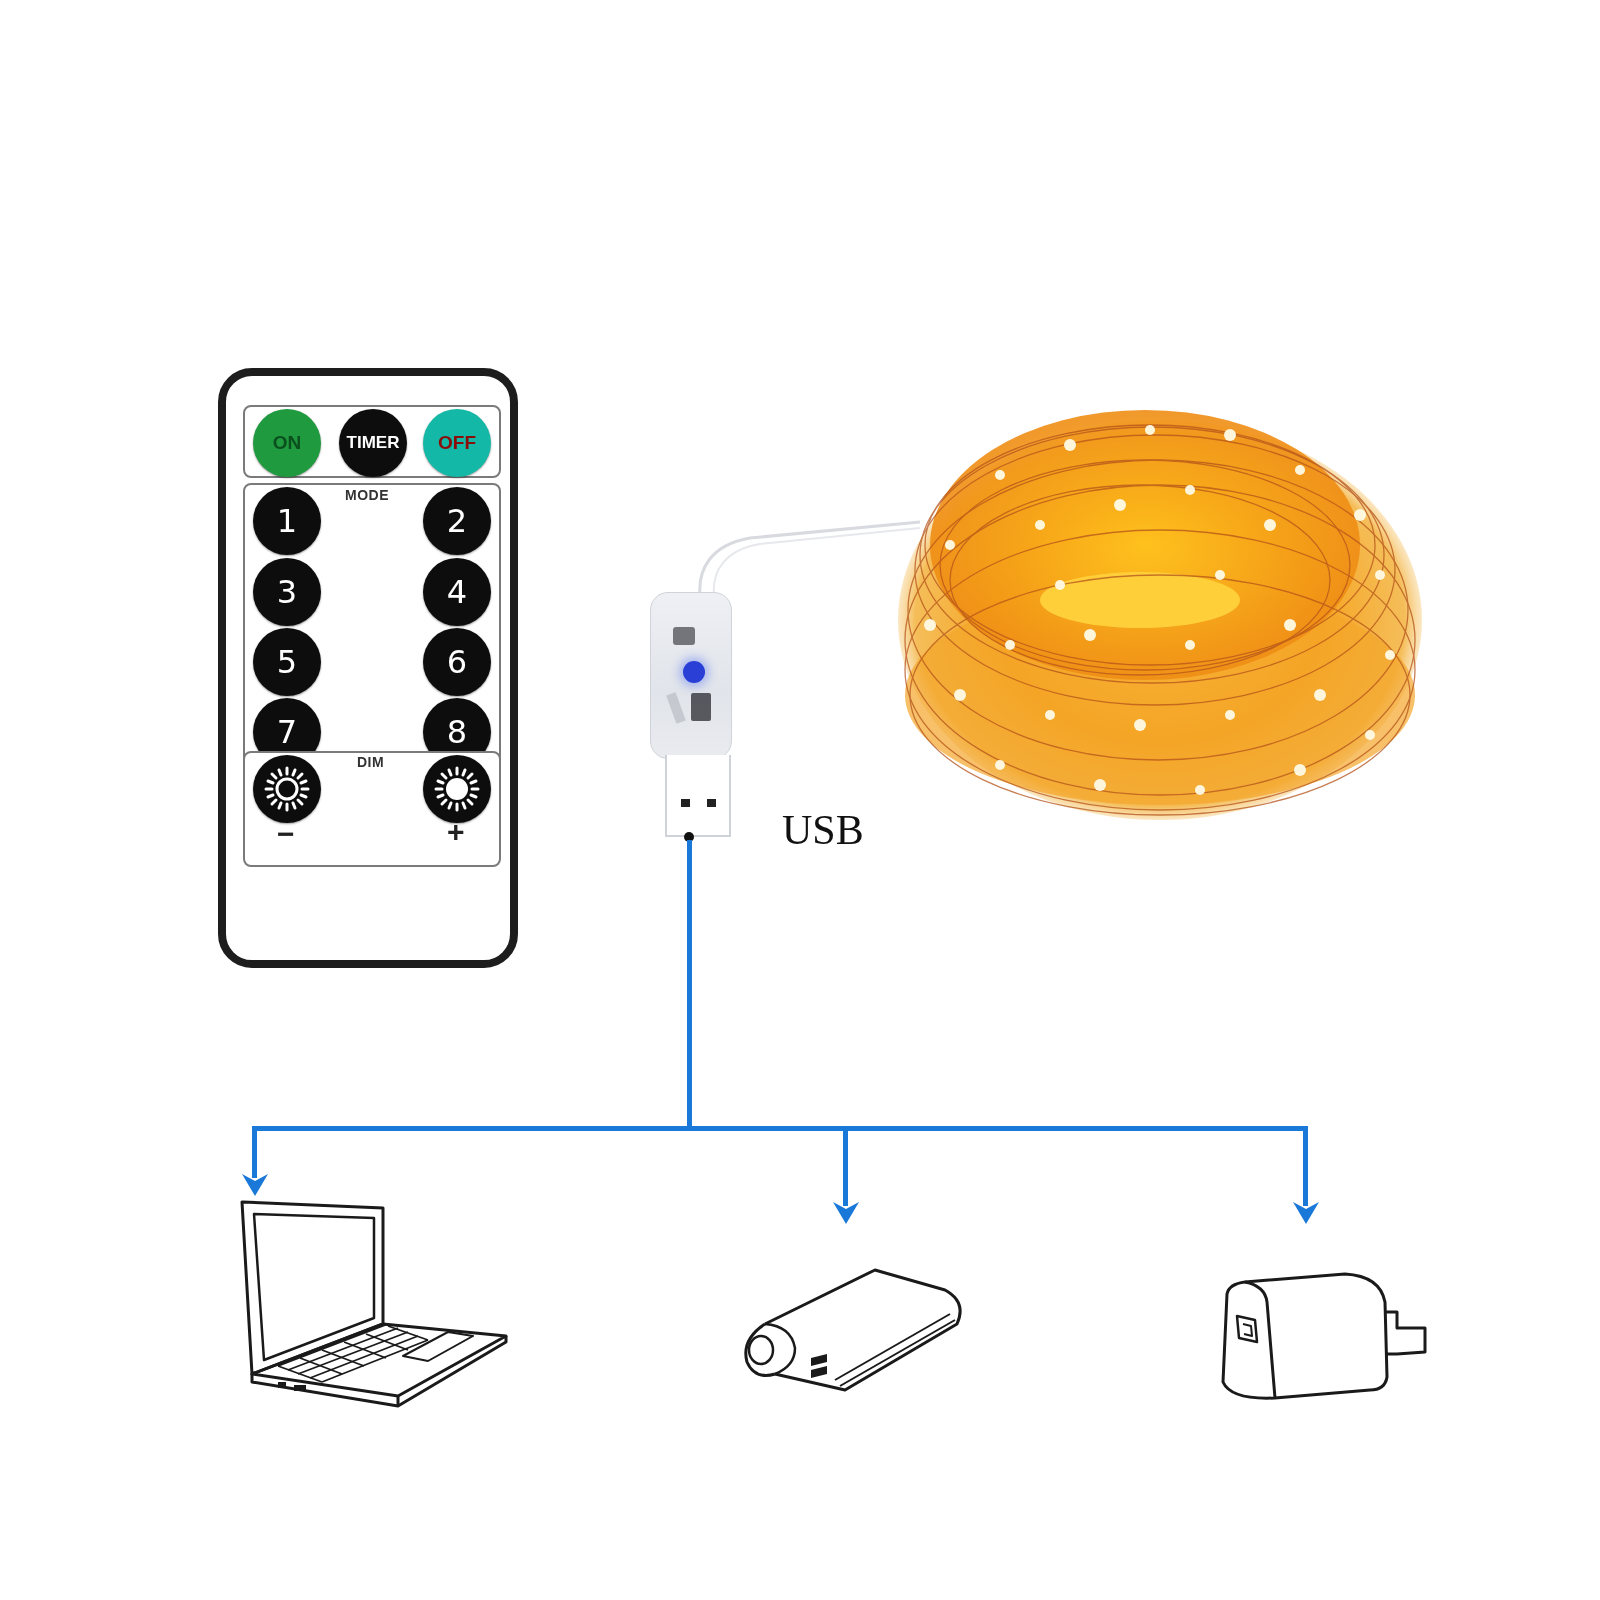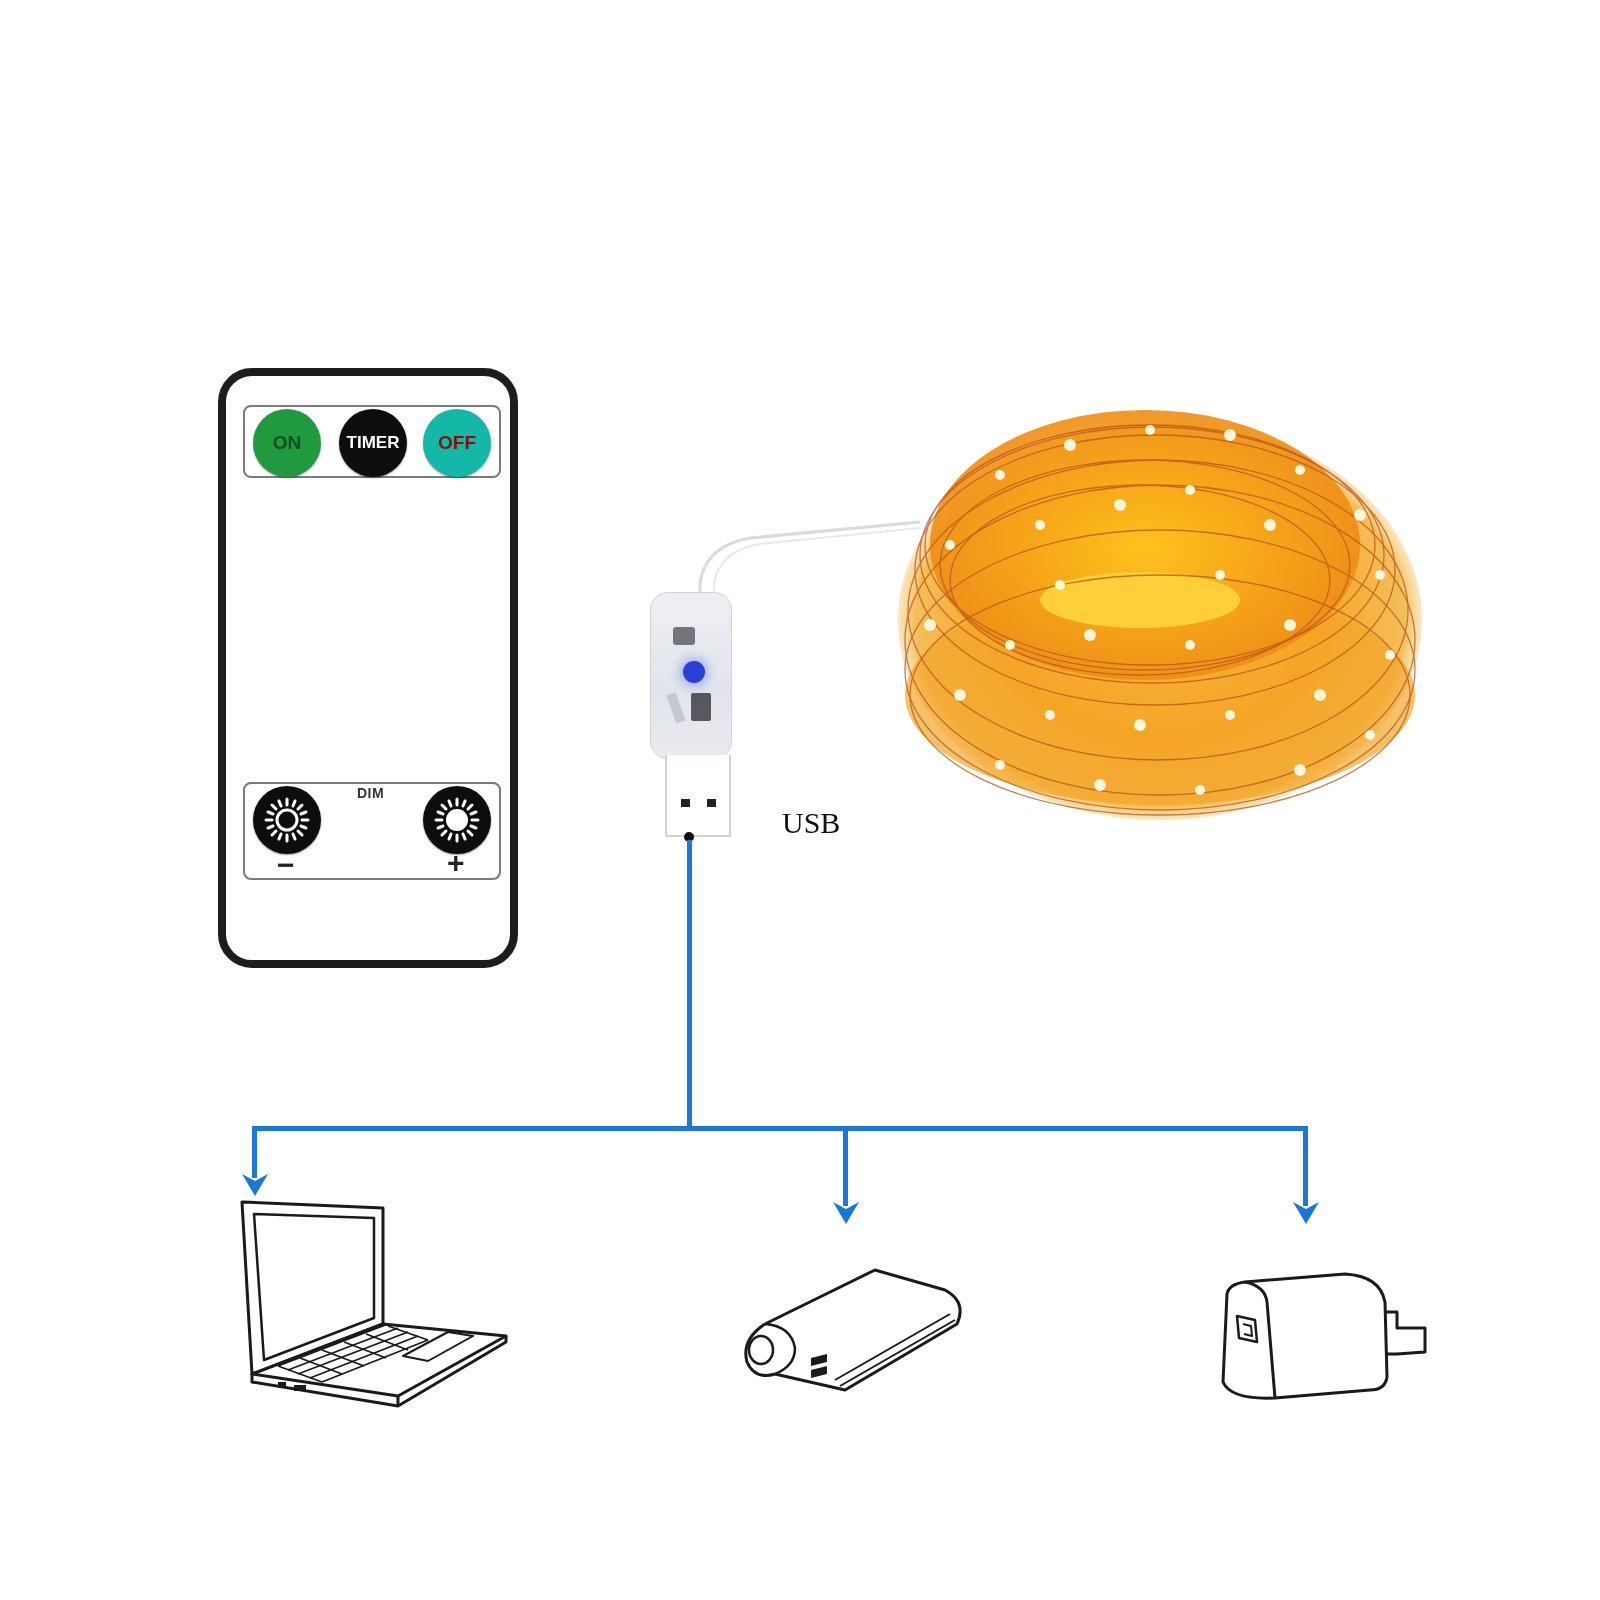--- a/index.html
+++ b/index.html
@@ -11,37 +11,48 @@
   .btn{position:absolute;width:68px;height:68px;border-radius:50%;display:flex;align-items:center;justify-content:center;color:#fff;font-weight:bold;box-shadow:0 1px 2px rgba(0,0,0,.4);}
   .btn.num{background:#0d0d0d;font-size:32px;font-family:"DejaVu Sans",sans-serif;font-weight:normal;}
   .btn.on{background:#1f9a3f;color:#0b4f1c;font-size:19px;}
   .btn.timer{background:#0d0d0d;color:#fff;font-size:17px;}
   .btn.off{background:#14b8a6;color:#8a0d0a;font-size:19px;}
   .plabel{position:absolute;font-size:14px;font-weight:bold;color:#333;letter-spacing:0.5px;}
   .sign{position:absolute;font-size:30px;font-weight:bold;color:#222;line-height:30px;}
   
   .usb-body{left:650px;top:592px;width:80px;height:165px;border-radius:18px;background:linear-gradient(180deg,#eef0f4 0%,#e1e4ea 60%,#e9ebef 100%);border:1px solid #cfd3da;}
   .usb-plug{left:665px;top:755px;width:62px;height:80px;border:2px solid #cfd2d8;border-top:none;background:#fff;}
-  .usb-label{left:782px;top:806px;font-family:"Liberation Serif",serif;font-size:30px;color:#111;}
+  .usb-label{left:782px;top:806px;font-family:"Liberation Serif",serif;font-size:42px;color:#111;}
   
   .bl{position:absolute;background:#1a78d8;}
 </style>
 </head>
 <body>
 
 <div class="abs remote">
 
   <div class="panel" style="left:17px;top:29px;width:258px;height:73px;">
     <div class="btn on" style="left:8px;top:2px;">ON</div>
     <div class="btn timer" style="left:94px;top:2px;text-align:right;">TIMER</div>
     <div class="btn off" style="left:178px;top:2px;">OFF</div>
   </div>
 
-
-  <div class="panel" style="left:17px;top:406px;width:258px;height:98px;">
+  <div class="panel" style="left:17px;top:107px;width:258px;height:282px;">
+    <div class="plabel" style="left:100px;top:2px;">MODE</div>
+    <div class="btn num" style="left:8px;top:2px;">1</div>
+    <div class="btn num" style="left:178px;top:2px;">2</div>
+    <div class="btn num" style="left:8px;top:73px;">3</div>
+    <div class="btn num" style="left:178px;top:73px;">4</div>
+    <div class="btn num" style="left:8px;top:143px;">5</div>
+    <div class="btn num" style="left:178px;top:143px;">6</div>
+    <div class="btn num" style="left:8px;top:213px;">7</div>
+    <div class="btn num" style="left:178px;top:213px;">8</div>
+  </div>
+
+  <div class="panel" style="left:17px;top:375px;width:258px;height:116px;">
     <div class="plabel" style="left:112px;top:1px;">DIM</div>
     <div class="btn" style="left:8px;top:2px;background:#0d0d0d;">
       <svg width="52" height="52" viewBox="0 0 52 52">
         <circle cx="26" cy="26" r="10" fill="#0d0d0d" stroke="#fff" stroke-width="3"></circle>
         <g stroke="#fff" stroke-width="3" stroke-linecap="round">
           <line x1="26" y1="5" x2="26" y2="11"></line>
             <line x1="26" y1="41" x2="26" y2="47"></line>
           <line x1="5" y1="26" x2="11" y2="26"></line>
             <line x1="41" y1="26" x2="47" y2="26"></line>
           <line x1="11" y1="11" x2="15" y2="15"></line>

